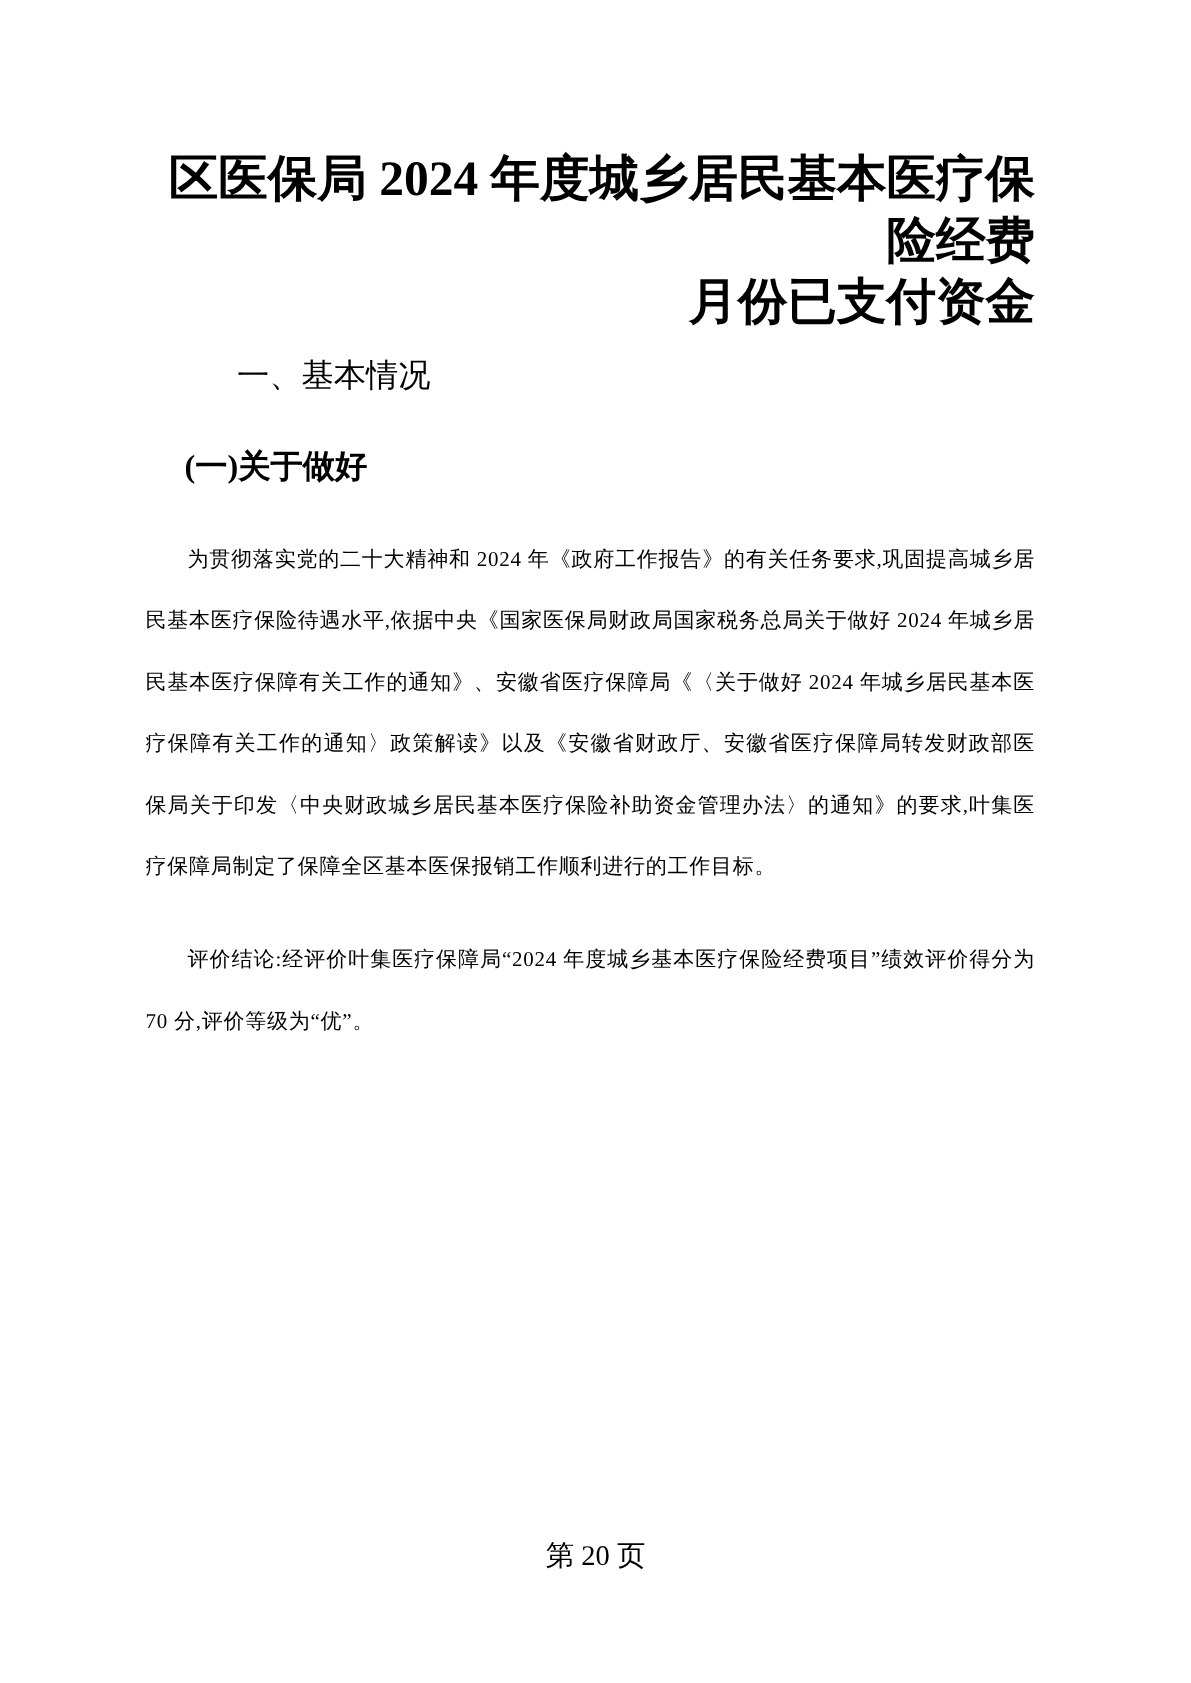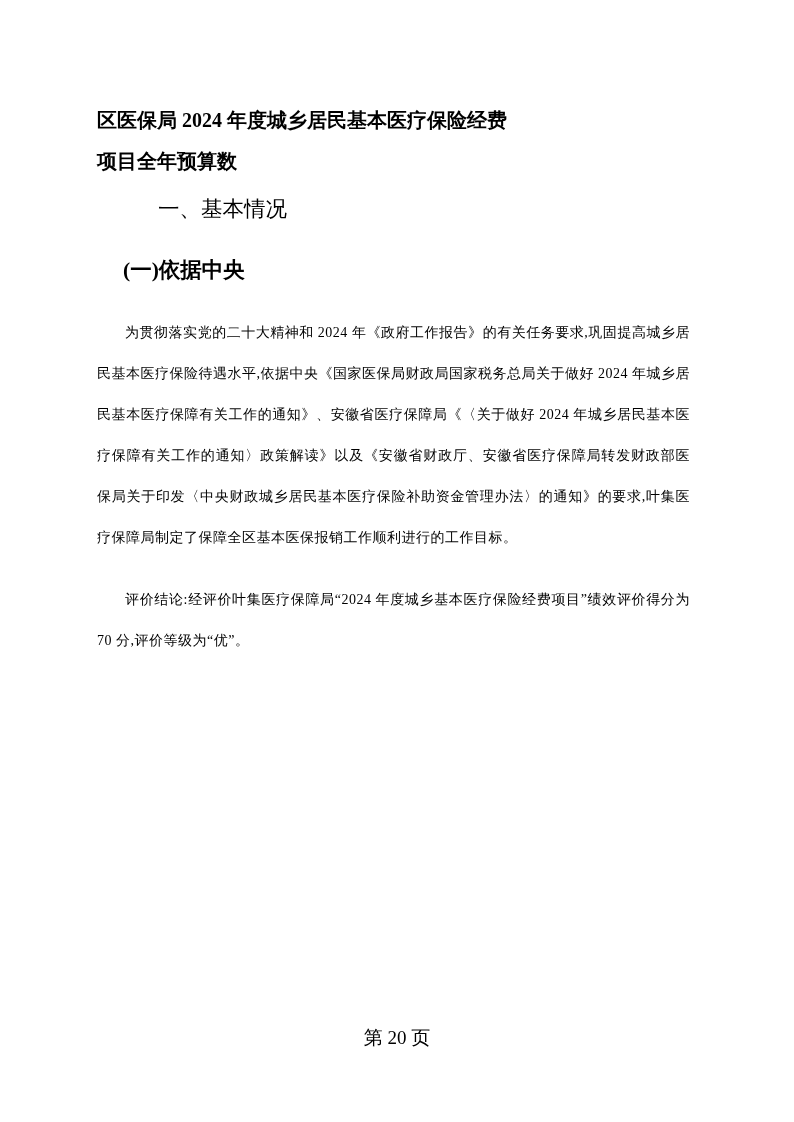--- a/index.html
+++ b/index.html
@@ -13,24 +13,24 @@
     height: 1122px;
     background: #ffffff;
     box-sizing: border-box;
     padding: 100px 104px 0 97px;
     color: #000000;
     overflow: hidden;
     font-family: "Liberation Serif", "DejaVu Serif", serif;
   }
   .doc-title {
     margin: 0;
-    font-size: 20px;
+    font-size: 33px;
     line-height: 41px;
     font-weight: bold;
-    text-align: left;
+    text-align: right;
     font-family: "Liberation Serif", "DejaVu Serif", serif;
   }
   .doc-title .title-line {
     display: block;
   }
   .heading-major {
     margin: 7px 0 0 0;
     padding-left: 61px;
     font-size: 21.5px;
     line-height: 41px;
@@ -66,26 +66,26 @@
     font-family: "Liberation Serif", "DejaVu Serif", serif;
   }
 </style>
 </head>
 <body>
 
 <div class="page">
 
   <h1 class="doc-title">
     <span class="title-line">区医保局 2024 年度城乡居民基本医疗保险经费</span>
-    <span class="title-line">项目全年预算数</span>
+    <span class="title-line">月份已支付资金</span>
   </h1>
 
   <h2 class="heading-major">一、基本情况</h2>
 
-  <h3 class="heading-minor">(一)依据中央</h3>
+  <h3 class="heading-minor">(一)关于做好</h3>
 
   <p class="body-para">为贯彻落实党的二十大精神和 2024 年《政府工作报告》的有关任务要求,巩固提高城乡居民基本医疗保险待遇水平,依据中央《国家医保局财政局国家税务总局关于做好 2024 年城乡居民基本医疗保障有关工作的通知》、安徽省医疗保障局《〈关于做好 2024 年城乡居民基本医疗保障有关工作的通知〉政策解读》以及《安徽省财政厅、安徽省医疗保障局转发财政部医保局关于印发〈中央财政城乡居民基本医疗保险补助资金管理办法〉的通知》的要求,叶集医疗保障局制定了保障全区基本医保报销工作顺利进行的工作目标。</p>
 
 
 
 
   <p class="body-para">评价结论:经评价叶集医疗保障局“2024 年度城乡基本医疗保险经费项目”绩效评价得分为 70 分,评价等级为“优”。</p>
 
   <div class="page-footer">第 20 页</div>
 

